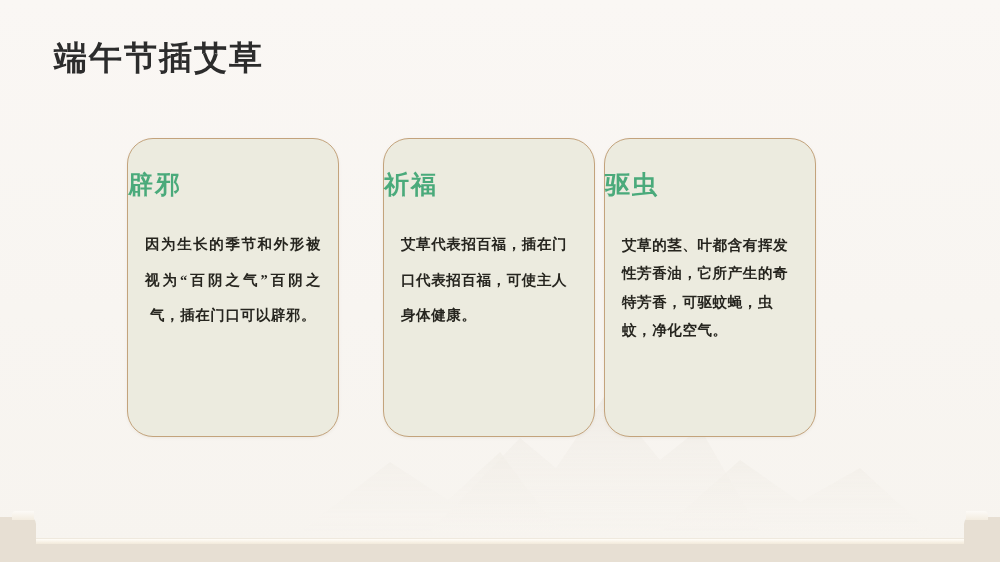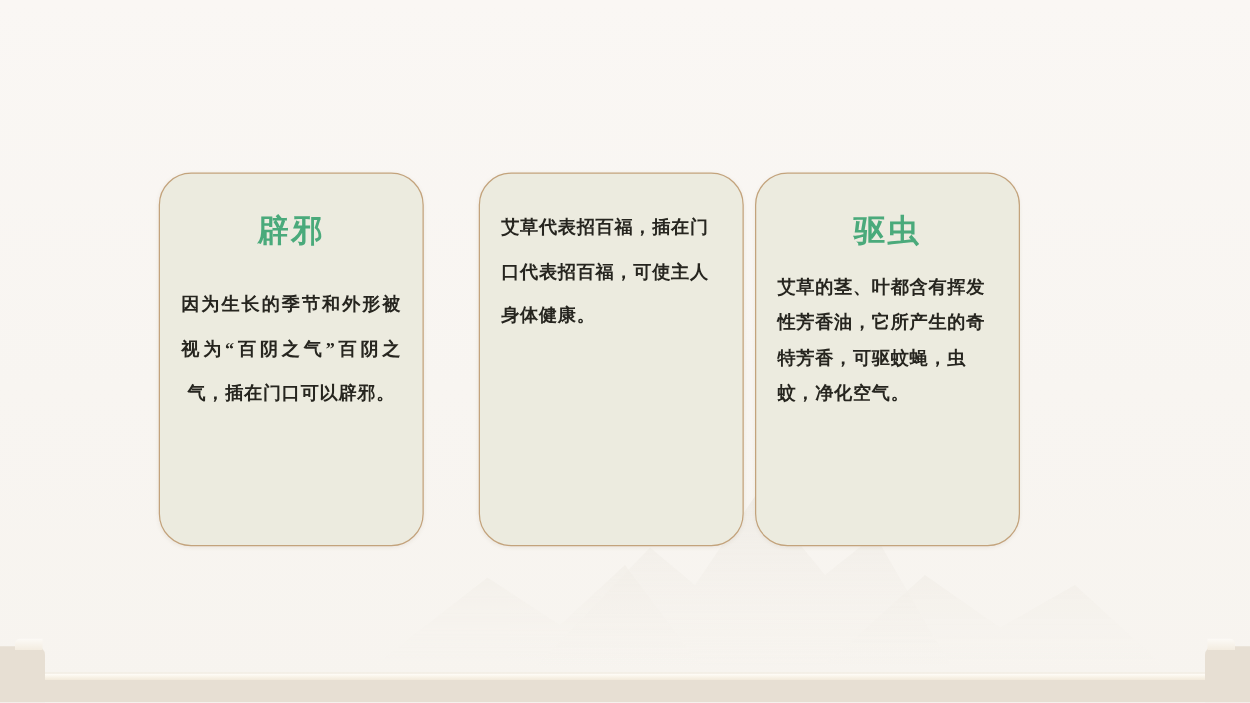--- a/index.html
+++ b/index.html
@@ -127,41 +127,41 @@
     border: 1.6px solid #c3a37c;
     border-radius: 26px;
     box-shadow: 0 1px 3px rgba(150,130,100,0.10);
   }
   .card-1 { left: 127px; }
   .card-2 { left: 383px; }
   .card-3 { left: 604px; }
 
   .card-title {
     margin-top: 29px;
-    text-align: center;
+    text-align: left;
     font-family: "Liberation Sans", "DejaVu Sans", sans-serif;
     font-size: 25px;
     font-weight: 700;
     letter-spacing: 2px;
     color: #4aaa7b;
   }
   .card-body {
     margin: 26px 17px 0 17px;
     font-family: "Liberation Serif", "DejaVu Serif", serif;
     font-size: 14.5px;
     font-weight: 700;
     line-height: 2.45;
     color: #26251f;
     text-align: justify;
     text-align-last: center;
     letter-spacing: 0.6px;
   }
   .card-3 .card-body {
     line-height: 1.95;
-    margin-top: 15px;
+    margin-top: 30px;
     text-align: left;
     text-align-last: left;
   }
   .card-2 .card-body {
     text-align-last: left;
     text-align: left;
   }
 </style>
 </head>
 <body>
@@ -177,29 +177,31 @@
       <linearGradient id="mtnGrad2" x1="0" y1="0" x2="0" y2="1">
         <stop offset="0%" stop-color="#ece8e0" stop-opacity="0.7"></stop>
         <stop offset="100%" stop-color="#f5f1ec" stop-opacity="0.03"></stop>
       </linearGradient>
     </defs>
     <path d="M430 190 L520 96 L556 126 L606 52 L660 118 L700 86 L760 190 Z" fill="url(#mtnGrad)"></path>
     <path d="M300 190 L390 120 L448 158 L500 110 L560 190 Z" fill="url(#mtnGrad2)"></path>
     <path d="M660 190 L740 118 L800 160 L860 126 L930 190 Z" fill="url(#mtnGrad2)"></path>
   </svg>
 
+  <div class="page-title">端午节插艾草</div>
 
   <div class="cards">
 
     <div class="card card-1">
       <div class="card-title">辟邪</div>
       <div class="card-body">因为生长的季节和外形被视为“百阴之气”百阴之气，插在门口可以辟邪。</div>
     </div>
 
     <div class="card card-2">
+      <div class="card-title">祈福</div>
       <div class="card-body">艾草代表招百福，插在门口代表招百福，可使主人身体健康。</div>
     </div>
 
     <div class="card card-3">
       <div class="card-title">驱虫</div>
       <div class="card-body">艾草的茎、叶都含有挥发性芳香油，它所产生的奇特芳香，可驱蚊蝇，虫蚊，净化空气。</div>
     </div>
 
   </div>
 

